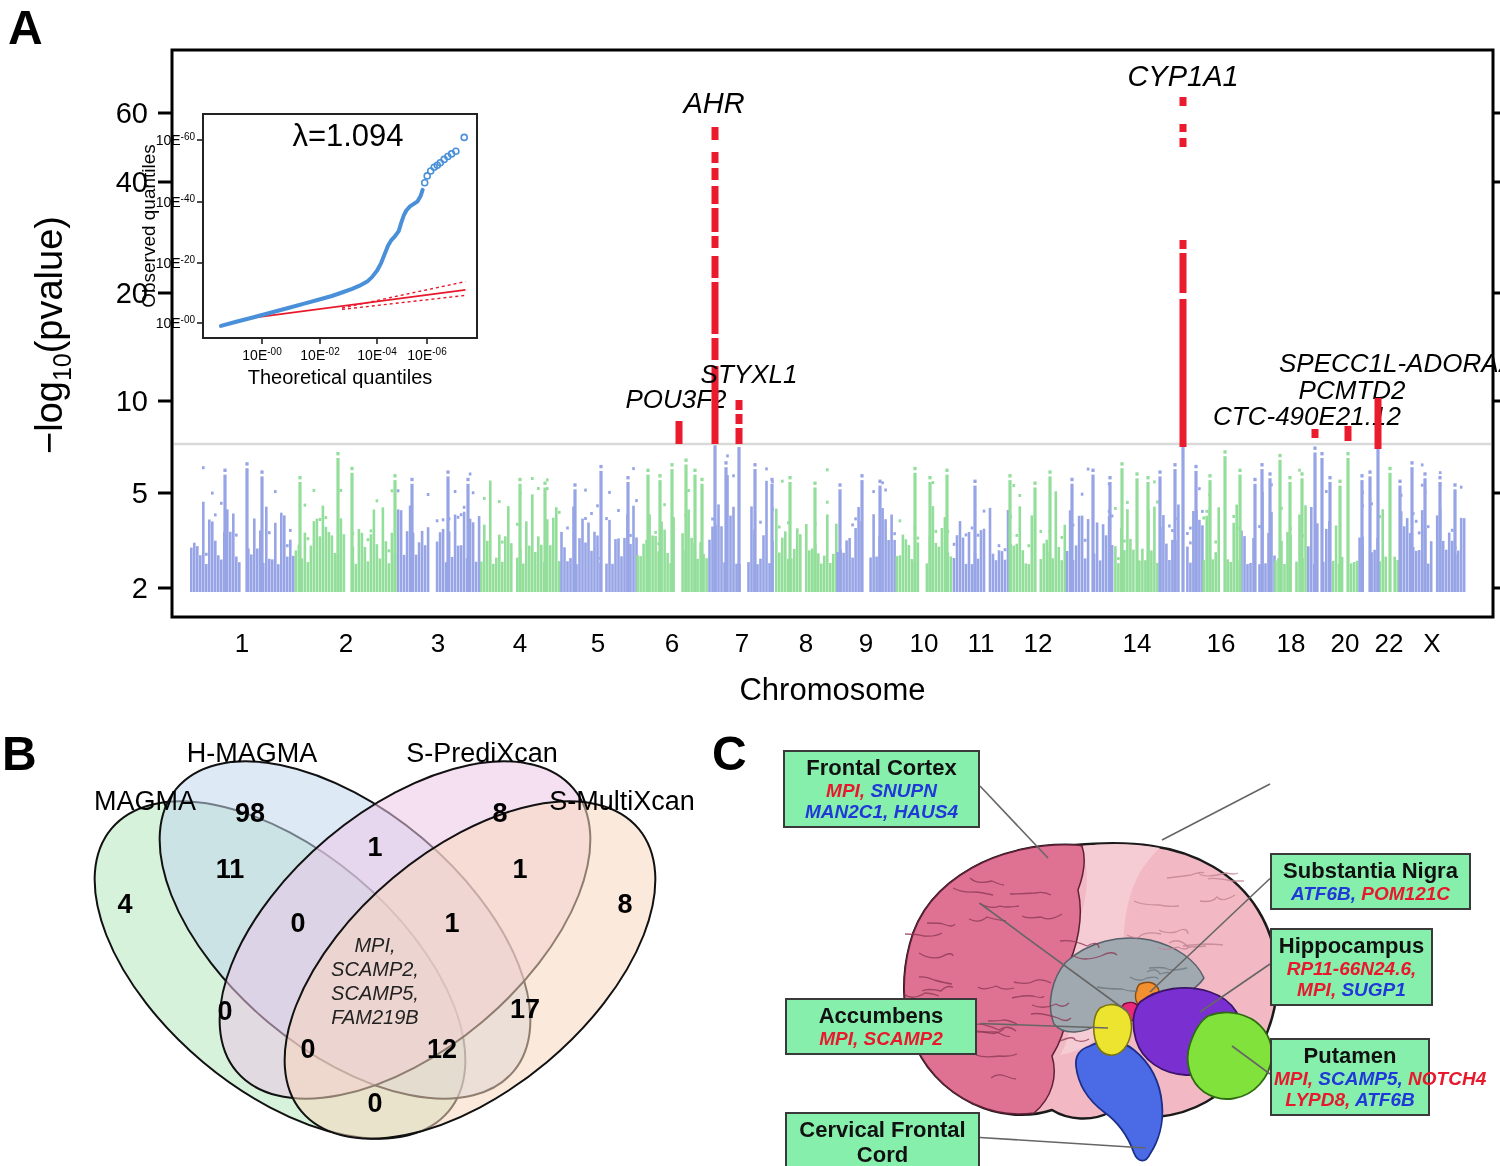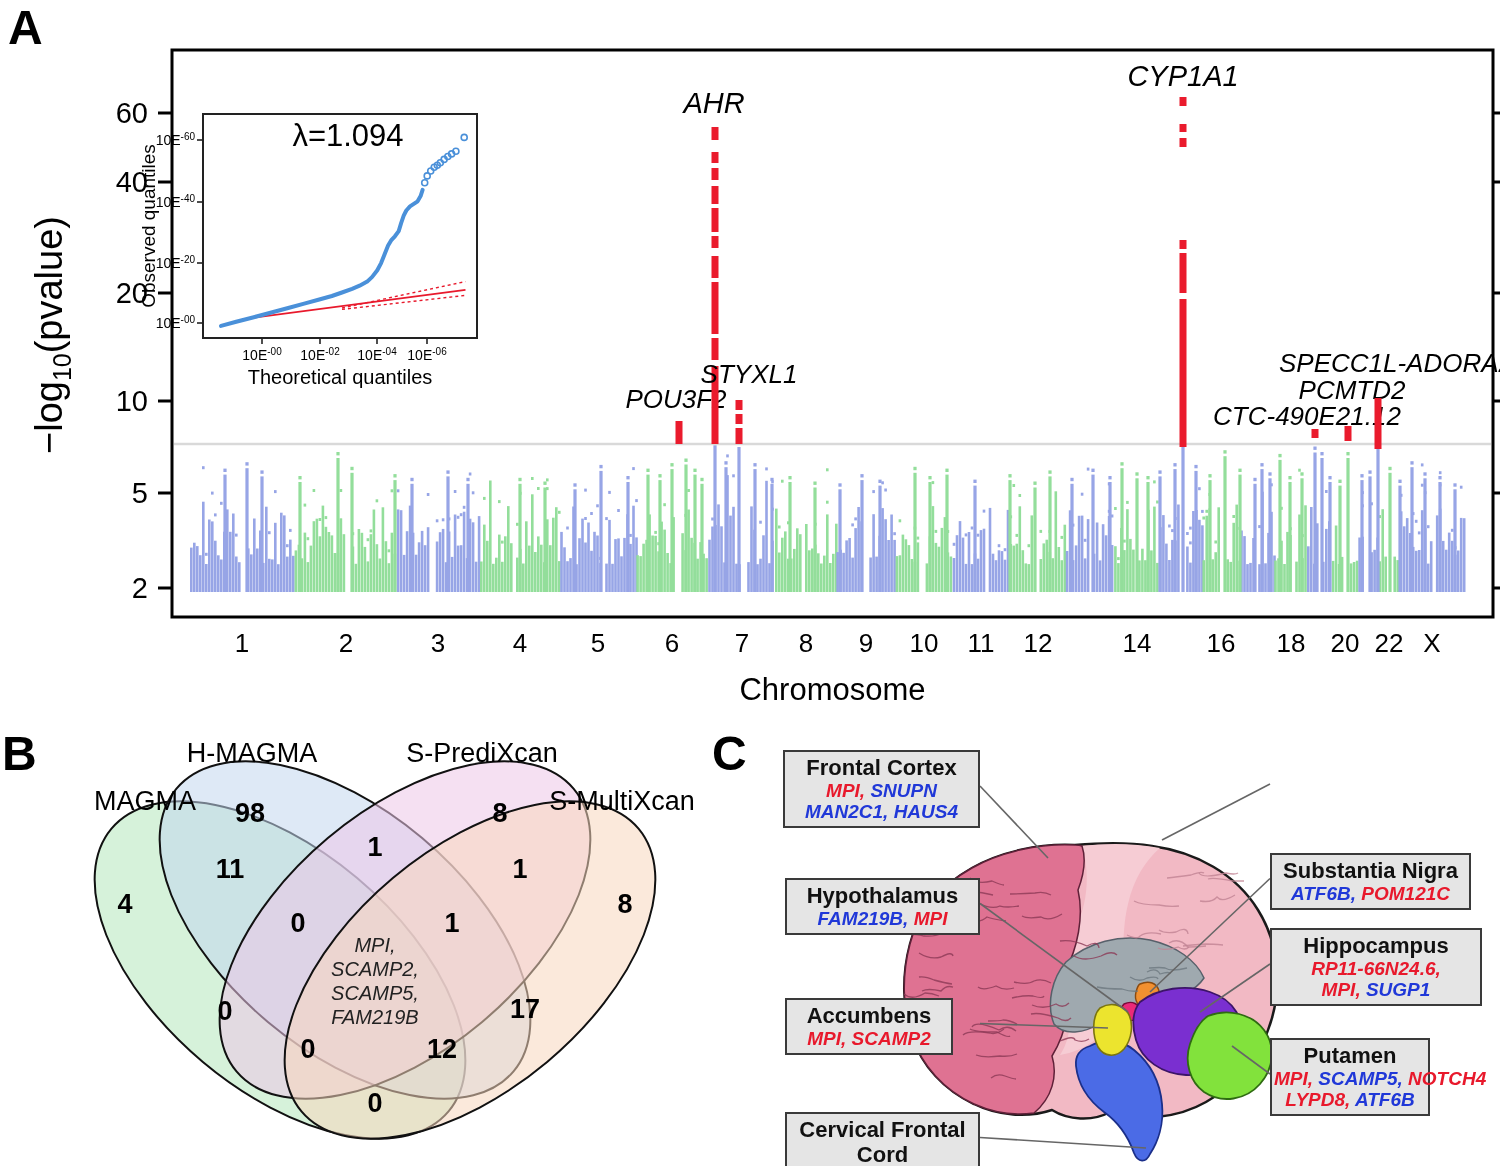--- a/index.html
+++ b/index.html
@@ -7,21 +7,21 @@
        font-family:"Liberation Sans", sans-serif;}
   .panel-letter{position:absolute;font-size:48px;font-weight:bold;color:#000;}
   #pl-a{left:8px;top:0px;}
   #pl-b{left:2px;top:726px;}
   #pl-c{left:712px;top:726px;}
   svg{position:absolute;}
   #svg-a{left:0;top:0;}
   #svg-b{left:0;top:720px;}
   #svg-c{left:700px;top:720px;}
   #c-boxes{position:absolute;left:700px;top:720px;width:800px;height:446px;pointer-events:none;}
-  .cbox{position:absolute;background:#e5e5e5;border:2px solid #3a3a3a;box-sizing:border-box;
+  .cbox{position:absolute;background:#86efac;border:2px solid #3a3a3a;box-sizing:border-box;
         text-align:center;padding:3px 2px 4px 2px;}
   .cbox .ttl{font-size:22px;font-weight:bold;color:#111;line-height:25px;}
   .cbox .gl{font-size:19px;font-weight:bold;font-style:italic;line-height:21px;white-space:nowrap;}
   .g-red{color:#e8192c;} .g-blue{color:#2038d8;text-align:center;}
 </style>
 </head>
 <body>
 
 <div id="fig">
   <div class="panel-letter" id="pl-a">A</div>
@@ -907,36 +907,32 @@
       <line x1="1270" y1="878.5" x2="1150" y2="992" stroke="#666" stroke-width="1.6"></line>
       <line x1="1270" y1="964" x2="1200" y2="1012" stroke="#666" stroke-width="1.6"></line>
       <line x1="1270" y1="1074" x2="1232" y2="1046" stroke="#666" stroke-width="1.6"></line>
     </svg>
   <div id="c-boxes">
       <div class="cbox" style="left: 83px; top: 30px; width: 197px;">
         <div class="ttl">Frontal Cortex</div>
         <div class="gl"><span class="g-red">MPI,</span><span class="g-blue"> SNUPN</span></div>
         <div class="gl"><span class="g-blue">MAN2C1,</span><span class="g-blue"> HAUS4</span></div>
       </div>
-      <div class="cbox" style="left: 85px; top: 158px; width: 195px;">
-        <div class="ttl">Hypothalamus</div>
-        <div class="gl"><span class="g-blue">FAM219B,</span><span class="g-red"> MPI</span></div>
-      </div>
-      <div class="cbox" style="left: 85px; top: 278px; width: 168px;">
+      <div class="cbox" style="left: 85px; top: 278px; width: 192px;">
         <div class="ttl">Accumbens</div>
         <div class="gl"><span class="g-red">MPI,</span><span class="g-red"> SCAMP2</span></div>
       </div>
       <div class="cbox" style="left: 85px; top: 392px; width: 195px;">
         <div class="ttl">Cervical Frontal Cord</div>
       </div>
       <div class="cbox" style="left: 570px; top: 133px; width: 201px;">
         <div class="ttl">Substantia Nigra</div>
         <div class="gl"><span class="g-blue">ATF6B,</span><span class="g-red"> POM121C</span></div>
       </div>
-      <div class="cbox" style="left: 570px; top: 208px; width: 212px;">
+      <div class="cbox" style="left: 570px; top: 208px; width: 163px;">
         <div class="ttl">Hippocampus</div>
         <div class="gl"><span class="g-red">RP11-66N24.6,</span></div>
         <div class="gl"><span class="g-red">MPI,</span><span class="g-blue"> SUGP1</span></div>
       </div>
       <div class="cbox" style="left: 570px; top: 318px; width: 160px;">
         <div class="ttl">Putamen</div>
         <div class="gl"><span class="g-red">MPI,</span><span class="g-blue">  SCAMP5,</span><span class="g-red"> NOTCH4</span></div>
         <div class="gl"><span class="g-red">LYPD8,</span><span class="g-blue"> ATF6B</span></div>
       </div>
     </div>

